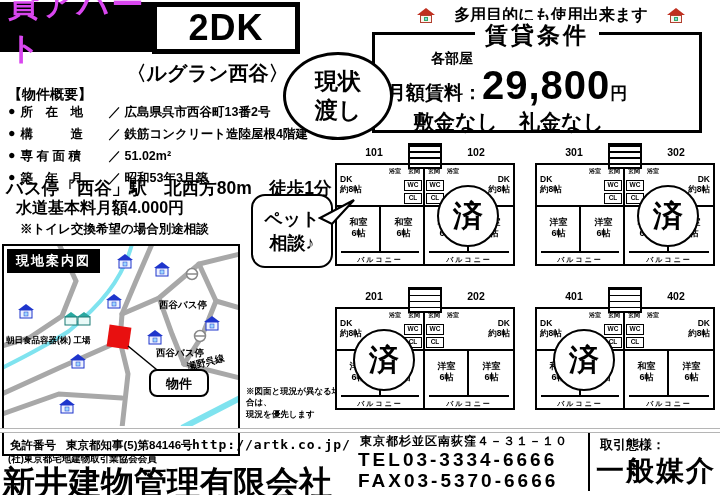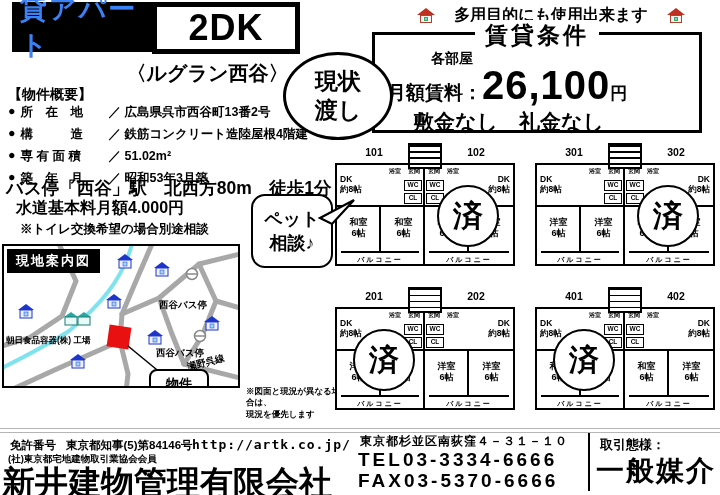--- a/index.html
+++ b/index.html
@@ -2,22 +2,22 @@
 <html><head>
 <meta charset="utf-8">
 <style>
   * { margin:0; padding:0; box-sizing:border-box; }
   html,body { width:720px; height:495px; }
   body { font-family:"Liberation Sans",sans-serif; color:#000; }
   .page { position:relative; width:720px; height:495px; background:#fff; overflow:hidden; font-weight:bold; }
   .abs { position:absolute; }
 
   
-  .cat-box { left:12px; top:2px; width:152px; height:50px; background:#000; color:#3b82f6;
-             font-size:27px; display:flex; align-items:center; padding-left:8px; letter-spacing:2px; }
+  .cat-box { left:0; top:2px; width:152px; height:50px; background:#000; color:#d946ef;
+             font-size:32px; display:flex; align-items:center; padding-left:8px; letter-spacing:2px; }
   .type-box { left:152px; top:2px; width:148px; height:52px; background:#fff; border:5px solid #000;
               display:flex; align-items:center; justify-content:center; font-size:36px; letter-spacing:1px; }
   .prop-name { left:100px; top:60px; width:215px; text-align:center; font-size:20px; }
 
   .multi-use { left:392px; top:5px; width:318px; display:flex; align-items:center; justify-content:center; gap:19px; font-size:16px; }
   .house-ico { position:relative; width:18px; height:15px; display:inline-block; }
   .house-ico .roof { position:absolute; left:0; top:0; width:0; height:0;
       border-left:9px solid transparent; border-right:9px solid transparent; border-bottom:7px solid #c03020; }
   .house-ico .body { position:absolute; left:3px; top:7px; width:12px; height:8px; background:#fdf3ec; border:1px solid #b04030; }
   .house-ico .win { position:absolute; left:7px; top:9px; width:4px; height:4px; background:#7fd2e8; border:1px solid #3a6; }
@@ -41,21 +41,21 @@
   .ov-title { left:8px; top:86px; font-size:14px; }
   .ov-rows { left:8px; top:104px; width:340px; font-size:12.5px; }
   .ov-row { display:flex; margin-bottom:5px; white-space:nowrap; }
   .ov-row .blt { margin-right:5px; }
   .ov-row .lbl { width:88px; }
   .access { left:6px; top:176px; font-size:17.5px; white-space:nowrap; }
   .water { left:16px; top:198px; font-size:16px; }
   .toilet { left:20px; top:221px; font-size:12.5px;text-align:right; }
 
   
-  .map-box { left:2px; top:244px; width:238px; height:144px; border:2.5px solid #000; background:#fff; overflow:hidden; }
+  .map-box { left:2px; top:244px; width:238px; height:212px; border:2.5px solid #000; background:#fff; overflow:hidden; }
   .map-title { position:absolute; left:3px; top:3px; background:#000; color:#fff; font-size:13px; padding:3px 9px; letter-spacing:2px; z-index:2; }
 
   
   .group { position:absolute; width:180px; height:130px; }
   .g1 { left:335px; top:143px; } .g2 { left:535px; top:143px; }
   .g3 { left:335px; top:287px; } .g4 { left:535px; top:287px; }
   .stairs { position:absolute; left:73px; top:0; width:34px; height:26px; border:2.5px solid #000; background:
       repeating-linear-gradient(to bottom,#000 0 1.5px,#fff 1.5px 6px); z-index:1; }
   .uno { position:absolute; top:3px; width:50px; text-align:center; font-size:10.5px; }
   .n-left { left:14px; } .n-right { left:116px; }
@@ -124,21 +124,21 @@
         <span class="body"></span>
         <span class="win"></span>
       </span>
   </div>
 
   <div class="abs cond-box">
     <div class="cond-title">賃貸条件</div>
     <div class="each-room">各部屋</div>
     <div class="rent-row">
       <span class="rent-label">月額賃料：</span>
-      <span class="rent-value">26,100</span>
+      <span class="rent-value">29,800</span>
       <span class="rent-unit">円</span>
     </div>
     <div class="deposit">敷金なし　礼金なし</div>
   </div>
 
   <div class="abs asis-oval">現状
 渡し</div>
 
   <div class="abs ov-title">【物件概要】</div>
   <div class="abs ov-rows">

